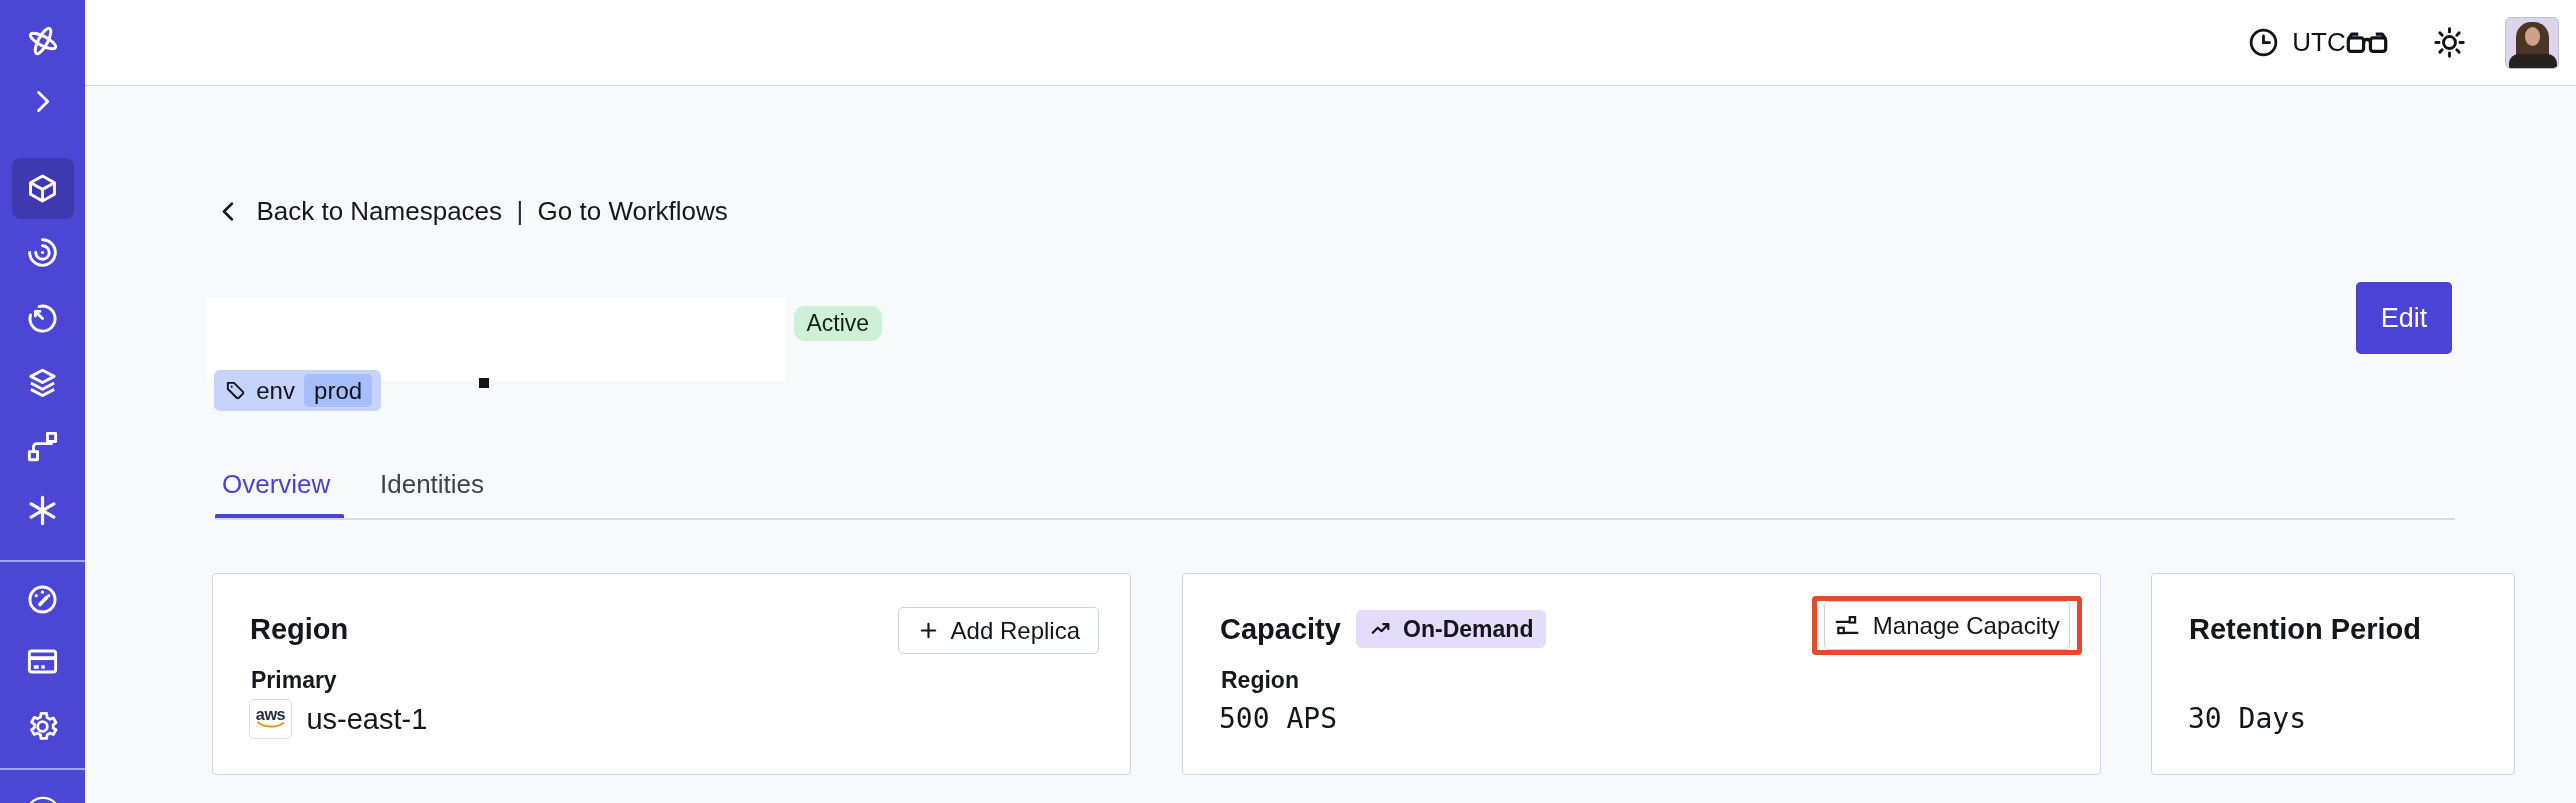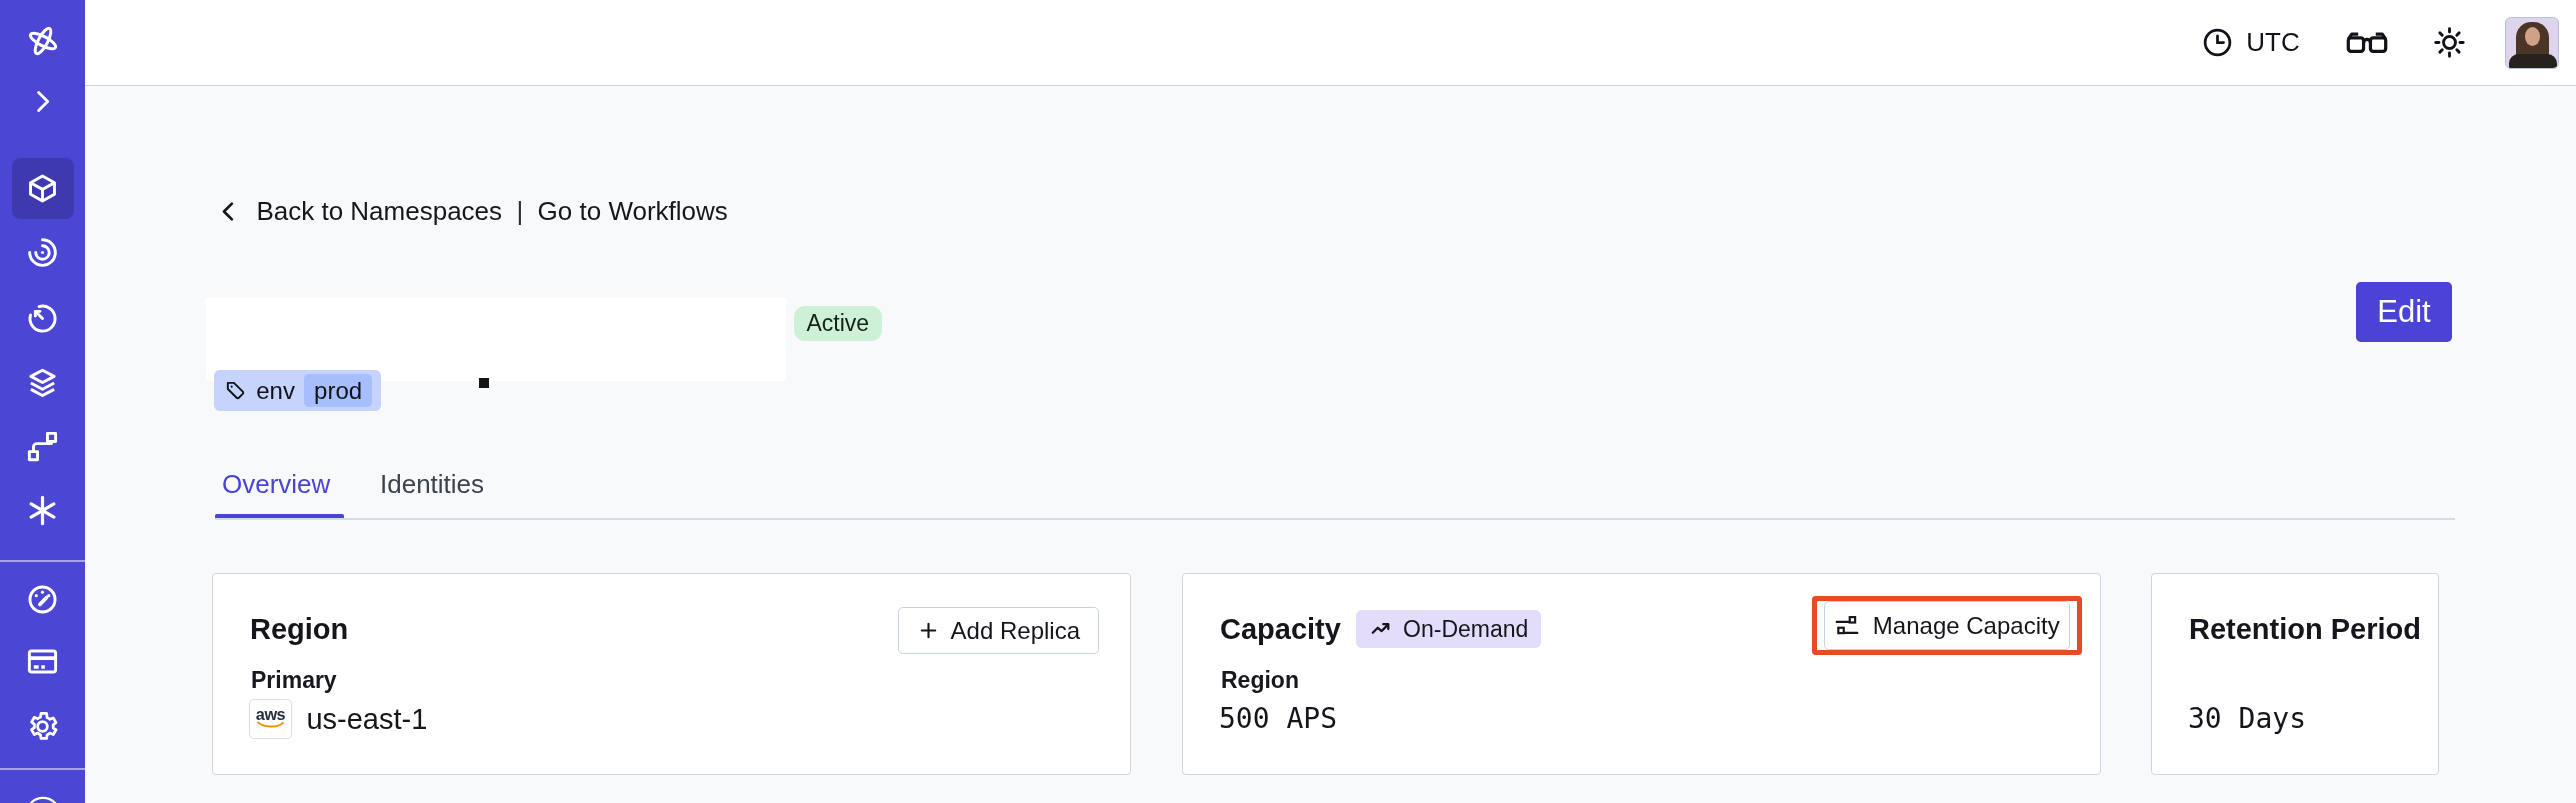--- a/index.html
+++ b/index.html
@@ -8,21 +8,21 @@
 
   
   .sidebar { position:absolute; left:0; top:0; width:85px; height:804px; background:#4b46d4; z-index:5; }
   .side-item { position:absolute; left:0; width:85px; height:61px; display:flex; align-items:center; justify-content:center; cursor:pointer; }
   .side-item.active::before { content:""; position:absolute; left:11.5px; top:0; width:62px; height:61px; background:#3e39ae; border-radius:8.6px; }
   .side-item svg { position:relative; z-index:1; }
   .side-divider { position:absolute; left:0; width:85px; height:1.9px; background:rgba(255,255,255,0.5); }
 
   
   .topbar { position:absolute; left:85px; top:0; width:2491px; height:86px; background:#ffffff; border-bottom:1.9px solid #ccd3de; display:flex; align-items:center; justify-content:flex-end; padding-right:17.3px; }
-  .tz { display:flex; align-items:center; gap:12.5px; font-size:26px; font-weight:500; color:#111318; margin-right:46px; cursor:pointer; }
+  .tz { display:flex; align-items:center; gap:12.5px; font-size:26px; font-weight:500; color:#111318; cursor:pointer; }
   .top-icon { display:flex; align-items:center; justify-content:center; cursor:pointer; }
   .glasses { margin-right:44px; }
   .sun { margin-right:38px; }
   .avatar { width:54px; height:52px; border:1.9px solid #b7c3de; border-radius:5.8px; background:#ded4eb; position:relative; overflow:hidden; cursor:pointer; }
   .avatar .hair { position:absolute; left:10.5px; top:4.8px; width:33px; height:46px; background:#4b3526; border-radius:15.3px 15.3px 7.7px 7.7px; }
   .avatar .face { position:absolute; left:19px; top:9.6px; width:15.3px; height:19px; background:#cfa287; border-radius:50%; }
   .avatar .shirt { position:absolute; left:2.9px; bottom:-1.9px; width:48px; height:15.3px; background:#26231f; border-radius:9.6px 9.6px 0 0; }
 
   
   .breadcrumb { position:absolute; left:215px; top:196px; display:flex; align-items:center; gap:14.4px; font-size:26px; font-weight:500; color:#15171c; }
@@ -31,46 +31,46 @@
 
   
   .title-redaction { position:absolute; left:206px; top:298px; width:580px; height:83px; background:#ffffff; }
   .title-dot { position:absolute; left:479px; top:378px; width:9.6px; height:9.6px; background:#141414; }
   .status-badge { position:absolute; left:794px; top:306px; height:35px; padding:0 12.5px; background:#cdf0d6; color:#14231a; font-size:23px; font-weight:500; border-radius:11px; display:flex; align-items:center; }
   .tag-pill { position:absolute; left:214px; top:370px; height:41px; background:#c5d3fd; border-radius:5.8px; display:flex; align-items:center; gap:9.6px; padding:0 9.6px 0 9.6px; font-size:24px; color:#101318; }
   .tag-chip { background:#a6befb; border-radius:4.8px; padding:2.9px 9.6px; }
 
   .btn { display:flex; align-items:center; justify-content:center; cursor:pointer; border-radius:4.8px; font-weight:500; color:#14161b; background:#fff; border:1.9px solid #c6d1e1; }
   .connect-btn { position:absolute; left:2126px; top:282px; width:215px; height:72px; gap:14.4px; font-size:27px; }
-  .edit-btn { position:absolute; left:2356px; top:282px; width:96px; height:60px; background:#4a43d6; border:none; color:#ffffff; font-size:31px; }
+  .edit-btn { position:absolute; left:2356px; top:282px; width:96px; height:72px; background:#4a43d6; border:none; color:#ffffff; font-size:27px; }
 
   
   .tab { position:absolute; top:469px; font-size:26px; font-weight:500; color:#3c434f; cursor:pointer; }
   .tab.active { color:#4a43d6; }
   #tab-overview { left:222px; }
   #tab-identities { left:380px; }
   .tab-underline { position:absolute; left:215px; top:514px; width:129px; height:5.8px; background:#4a43d6; border-radius:1.9px; }
   .tab-baseline { position:absolute; left:215px; top:518px; width:2240px; height:1.9px; background:#d6dae2; }
 
   
   .card { position:absolute; top:573px; height:202px; background:#ffffff; border:1.9px solid #ccd5e1; border-radius:4px; }
   #card-region { left:212px; width:919px; }
   #card-capacity { left:1182px; width:919px; }
-  #card-retention { left:2151px; width:288px; }
+  #card-retention { left:2151px; width:364px; }
   .card-title { position:absolute; left:37px; top:39px; font-size:29px; font-weight:600; color:#14161c; }
   .sub-label { position:absolute; left:38px; top:93px; font-size:23px; color:#17191f;font-weight:bold; }
   .mono-value { position:absolute; left:36px; top:128px; font-family:"DejaVu Sans Mono", monospace; font-size:28px; color:#14161c; }
 
   .add-replica { position:absolute; right:31px; top:33px; height:47px; padding:0 18px; gap:10.5px; font-size:24px; }
   .region-row { position:absolute; left:36px; top:125px; display:flex; align-items:center; gap:14.4px; }
   .aws-chip { width:43px; height:40px; background:#fff; border:1.9px solid #d9dee6; border-radius:4.8px; display:flex; flex-direction:column; align-items:center; justify-content:center; }
   .aws-chip .aws-word { font-size:16.3px; font-weight:bold; color:#232f3e; letter-spacing:-0.5px; line-height:14.4px; }
   .region-name { font-size:29px; color:#14161c; }
 
-  .ondemand-badge { position:absolute; left:173px; top:36px; height:38px; padding:0 12.5px; background:#e3dcfa; border-radius:5.8px; display:flex; align-items:center; gap:8.6px; font-size:23px; font-weight:400; color:#14161c; }
+  .ondemand-badge { position:absolute; left:173px; top:36px; height:38px; padding:0 12.5px; background:#e3dcfa; border-radius:5.8px; display:flex; align-items:center; gap:8.6px; font-size:23px; font-weight:700; color:#14161c; }
   .manage-highlight { position:absolute; left:629px; top:22px; width:270px; height:59px; border:5.8px solid #e8492a; border-radius:3.8px; display:flex; align-items:center; justify-content:center; }
   .manage-btn { width:246px; height:49px; gap:12.5px; font-size:24px; }
 </style>
 </head>
 <body>
 
 <div class="screen">
 
   <aside class="sidebar">
     <div class="side-item" style="top:10.5px">

